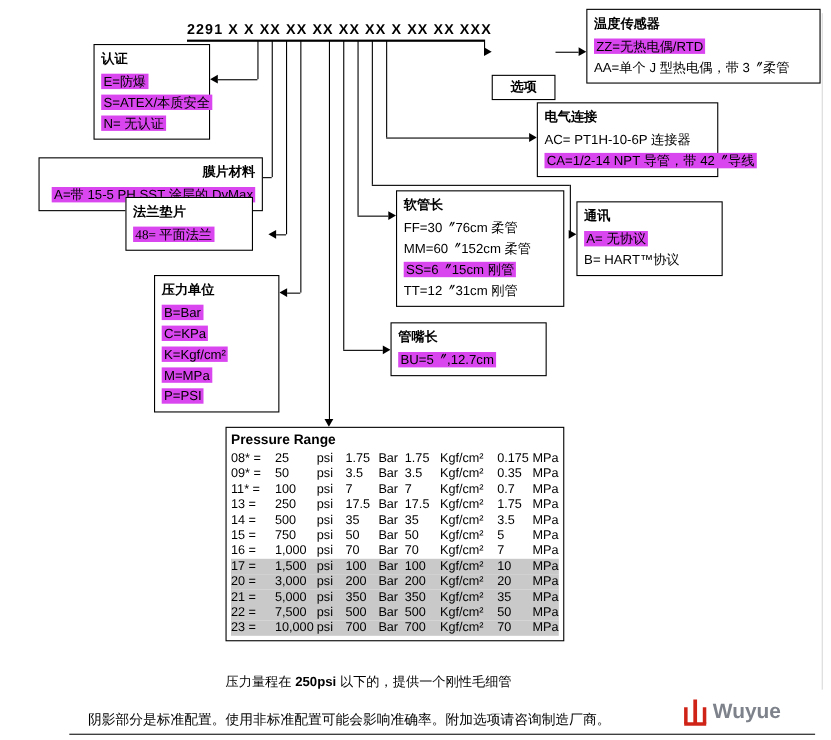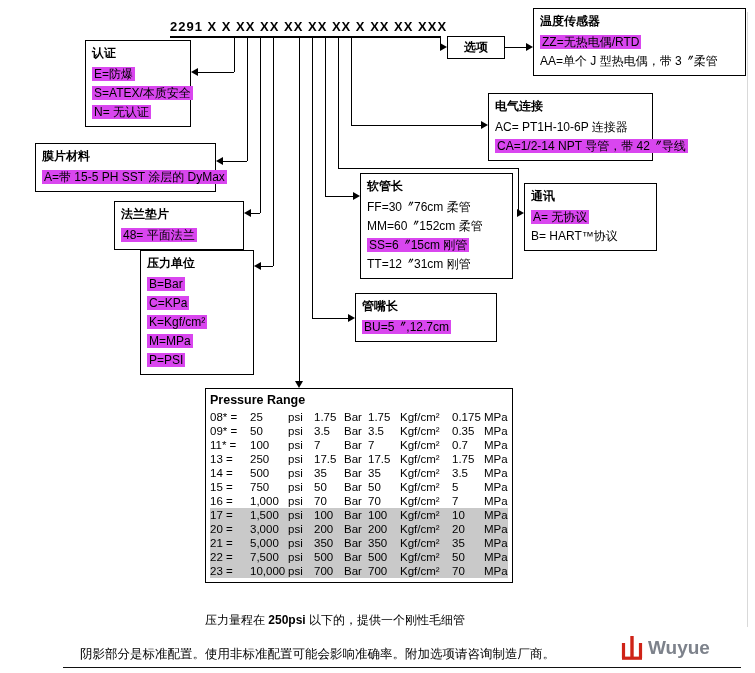--- a/index.html
+++ b/index.html
@@ -9,21 +9,21 @@
   .box-title{font-weight:bold;margin-bottom:3px;white-space:nowrap;}
   .opt{line-height:19px;white-space:nowrap;}
   .opt .hl{background:#d946ef;padding:0 2px;}
   .vline{position:absolute;width:1px;background:#000;}
   .hline{position:absolute;height:1px;background:#000;}
   .thick{height:2px;}
   .ar{position:absolute;width:0;height:0;border-top:4px solid transparent;border-bottom:4px solid transparent;border-left:7px solid #000;}
   .al{position:absolute;width:0;height:0;border-top:4px solid transparent;border-bottom:4px solid transparent;border-right:7px solid #000;}
   .ad{position:absolute;width:0;height:0;border-left:4px solid transparent;border-right:4px solid transparent;border-top:7px solid #000;}
   .model{position:absolute;left:170px;top:19px;font-weight:bold;font-size:13px;white-space:pre;letter-spacing:1px;}
-  .selector-box{display:flex;align-items:center;justify-content:center;font-weight:bold;padding:0;}
+  .selector-box{display:flex;align-items:center;justify-content:center;font-weight:bold;padding:0;margin-top:32px;}
   
   #ptable{position:absolute;left:205px;top:388px;width:308px;border:1px solid #000;background:#fff;padding:4px;box-sizing:border-box;}
   #ptable .ptitle{font-weight:bold;font-size:12.5px;height:17px;}
   .prow{display:grid;grid-template-columns:40px 38px 26px 30px 24px 32px 52px 32px 24px;height:14px;line-height:14px;font-size:11.5px;white-space:nowrap;}
   .prow.shaded{background:#c9c9c9;}
   .prow span{overflow:visible;}
   .note{position:absolute;white-space:nowrap;}
   .note b{font-weight:bold;}
   .rule{position:absolute;background:#111;}
   
@@ -102,28 +102,28 @@
   </div>
 
   <div class="box" style="left:488px;top:93px;width:165px;">
     <div class="box-title">电气连接</div>
     <div>
         <div class="opt"><span>AC= PT1H-10-6P 连接器</span></div>
         <div class="opt"><span class="hl">CA=1/2-14 NPT 导管，带 42〞导线</span></div>
       </div>
   </div>
 
-  <div class="box" style="left:35px;top:143px;width:181px;">
+  <div class="box" style="left:35px;top:143px;width:204px;text-align:right;">
     <div class="box-title">膜片材料</div>
     <div>
         <div class="opt"><span class="hl">A=带 15-5 PH SST 涂层的 DyMax</span></div>
       </div>
   </div>
 
-  <div class="box" style="left:114px;top:201px;width:130px;">
+  <div class="box" style="left:114px;top:179px;width:116px;font-family:Liberation Serif, serif;">
     <div class="box-title">法兰垫片</div>
     <div>
         <div class="opt"><span class="hl">48= 平面法兰</span></div>
       </div>
   </div>
 
   <div class="box" style="left:140px;top:250px;width:114px;">
     <div class="box-title">压力单位</div>
     <div>
         <div class="opt"><span class="hl">B=Bar</span></div>

